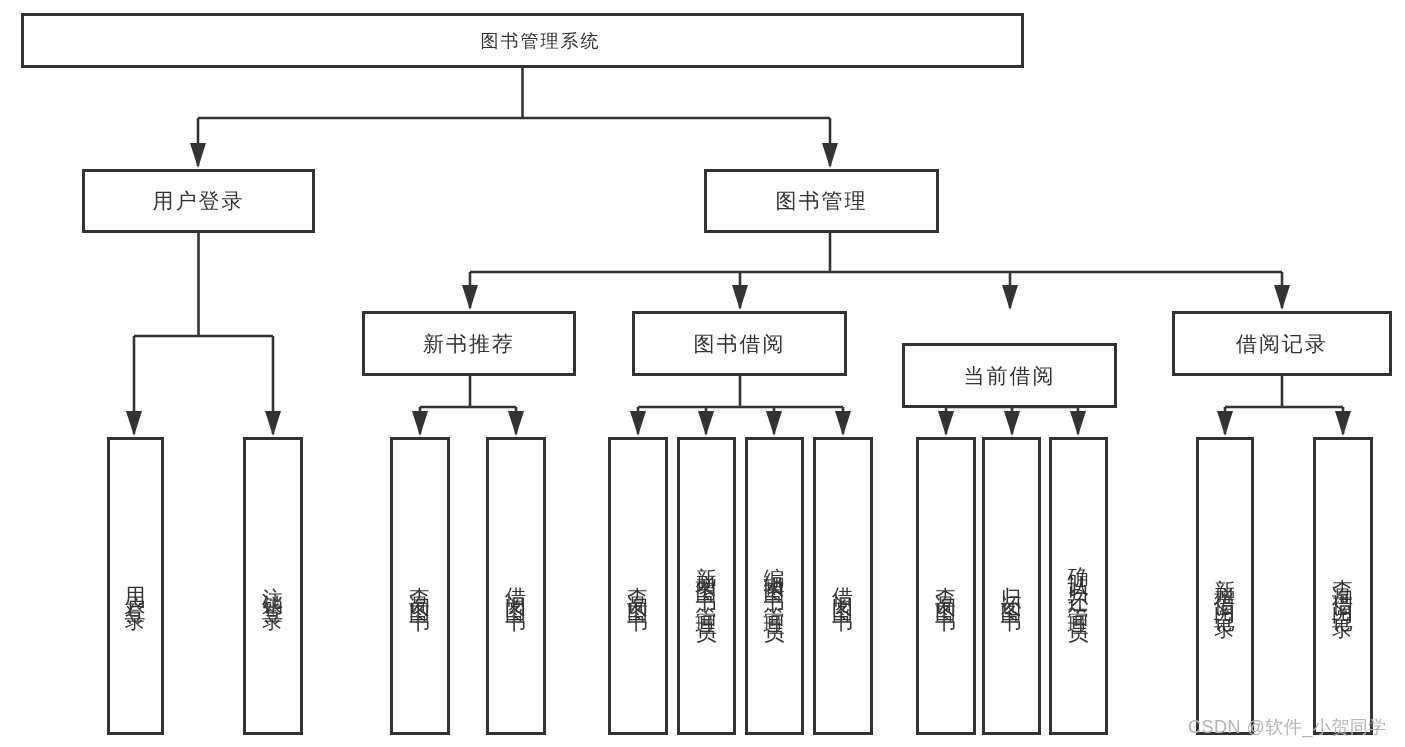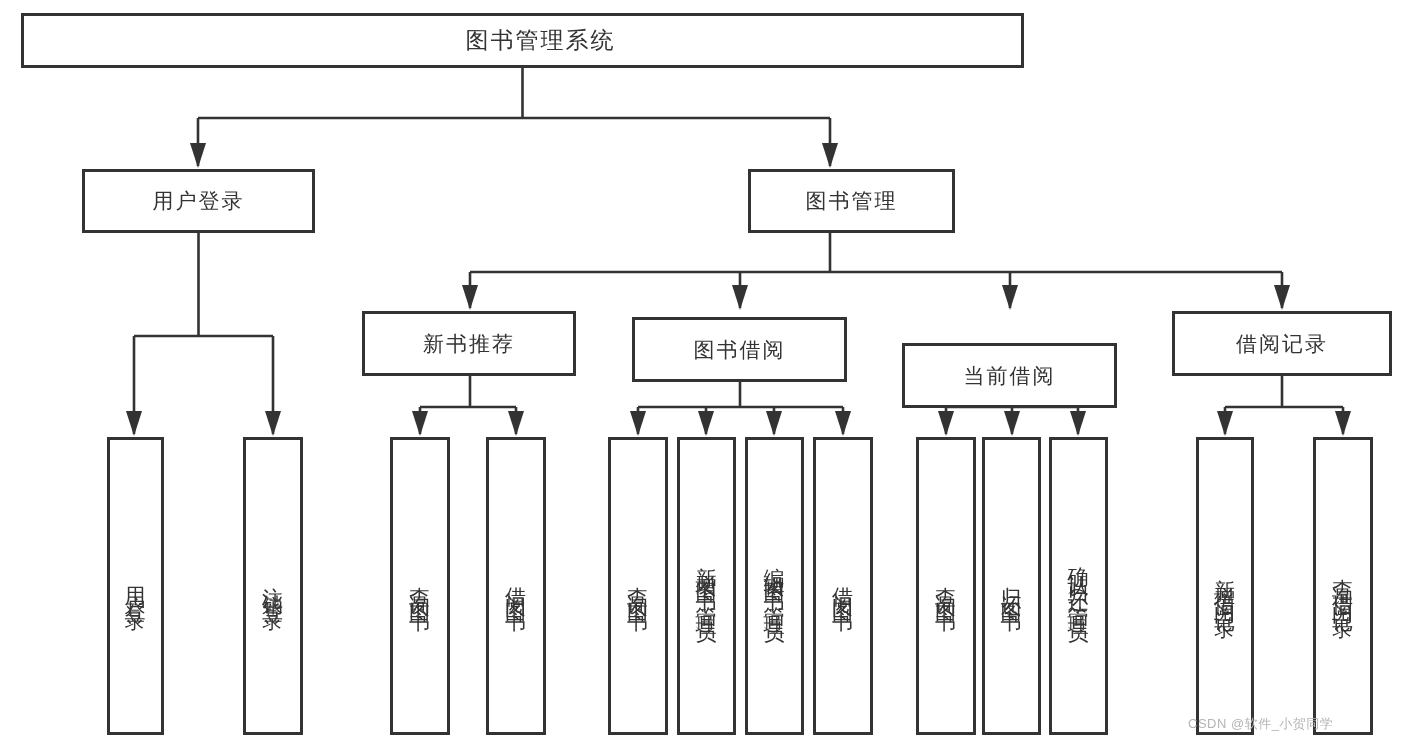--- a/index.html
+++ b/index.html
@@ -10,37 +10,37 @@
   .wires{position:absolute;left:0;top:0;z-index:1;}
   .wires path{stroke:#333333;stroke-width:2.6;fill:none;}
   .wires polygon{fill:#333333;stroke:none;}
   .box{
     position:absolute;box-sizing:border-box;background:#ffffff;
     border:3px solid #333333;color:#333333;
     display:flex;align-items:center;justify-content:center;
     z-index:2;
   }
   .box.h{font-size:21px;letter-spacing:2px;white-space:nowrap;}
-  .box.root{font-size:23px;padding-left:36px;}
+  .box.root{font-size:18px;padding-left:36px;}
   .box.v .vtext{
     writing-mode:vertical-rl;
     font-size:21px;letter-spacing:8px;line-height:1;
     white-space:nowrap;
   }
   .watermark{
     position:absolute;left:1188px;top:715px;z-index:5;
-    font-size:13px;letter-spacing:0.5px;color:#b5b5b5;white-space:nowrap;
+    font-size:18px;letter-spacing:0.5px;color:#b5b5b5;white-space:nowrap;
   }
   
   .r1{left:21px;top:13px;width:1003px;height:55px;}
   .r2a{left:82px;top:169px;width:233px;height:64px;}
-  .r2b{left:748px;top:169px;width:207px;height:64px;}
+  .r2b{left:704px;top:169px;width:235px;height:64px;}
   .r3{top:311px;height:65px;}
   .r3a{left:362px;width:214px;}
-  .r3b{left:632px;width:215px;margin-top:6px;}
+  .r3b{left:632px;width:215px;}
   .r3c{left:902px;width:215px;margin-top:32px;}
   .r3d{left:1172px;width:220px;}
   .leaf{top:437px;height:298px;}
   .c1{left:107px;width:57px;}
   .c2{left:243px;width:60px;}
   .c3{left:390px;width:60px;}
   .c4{left:486px;width:60px;}
   .c5{left:608px;width:60px;}
   .c6{left:677px;width:59px;}
   .c7{left:745px;width:59px;}

